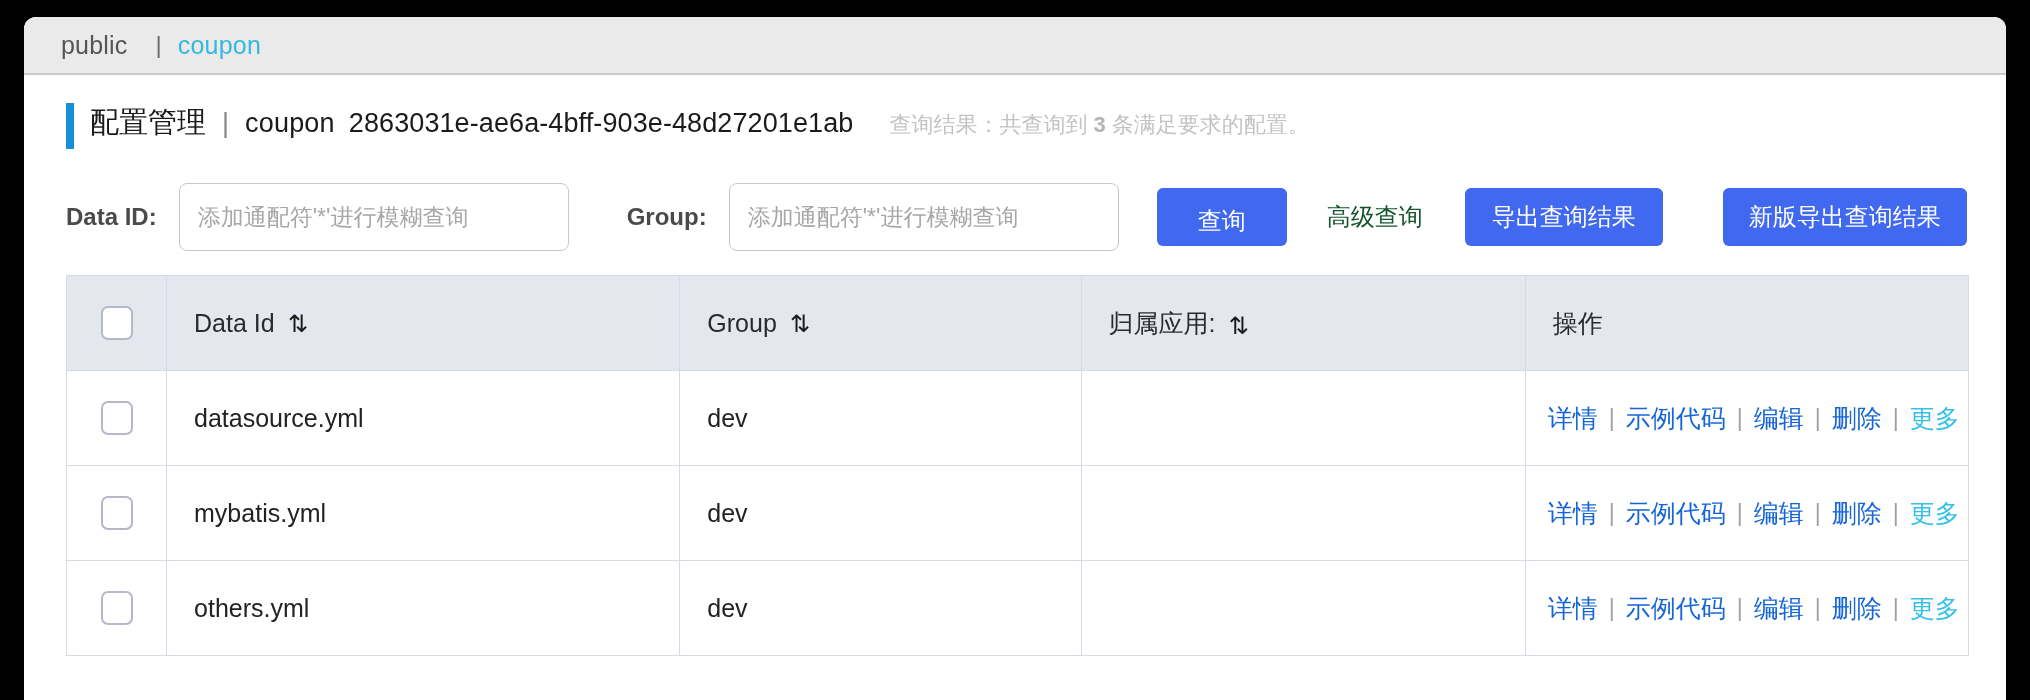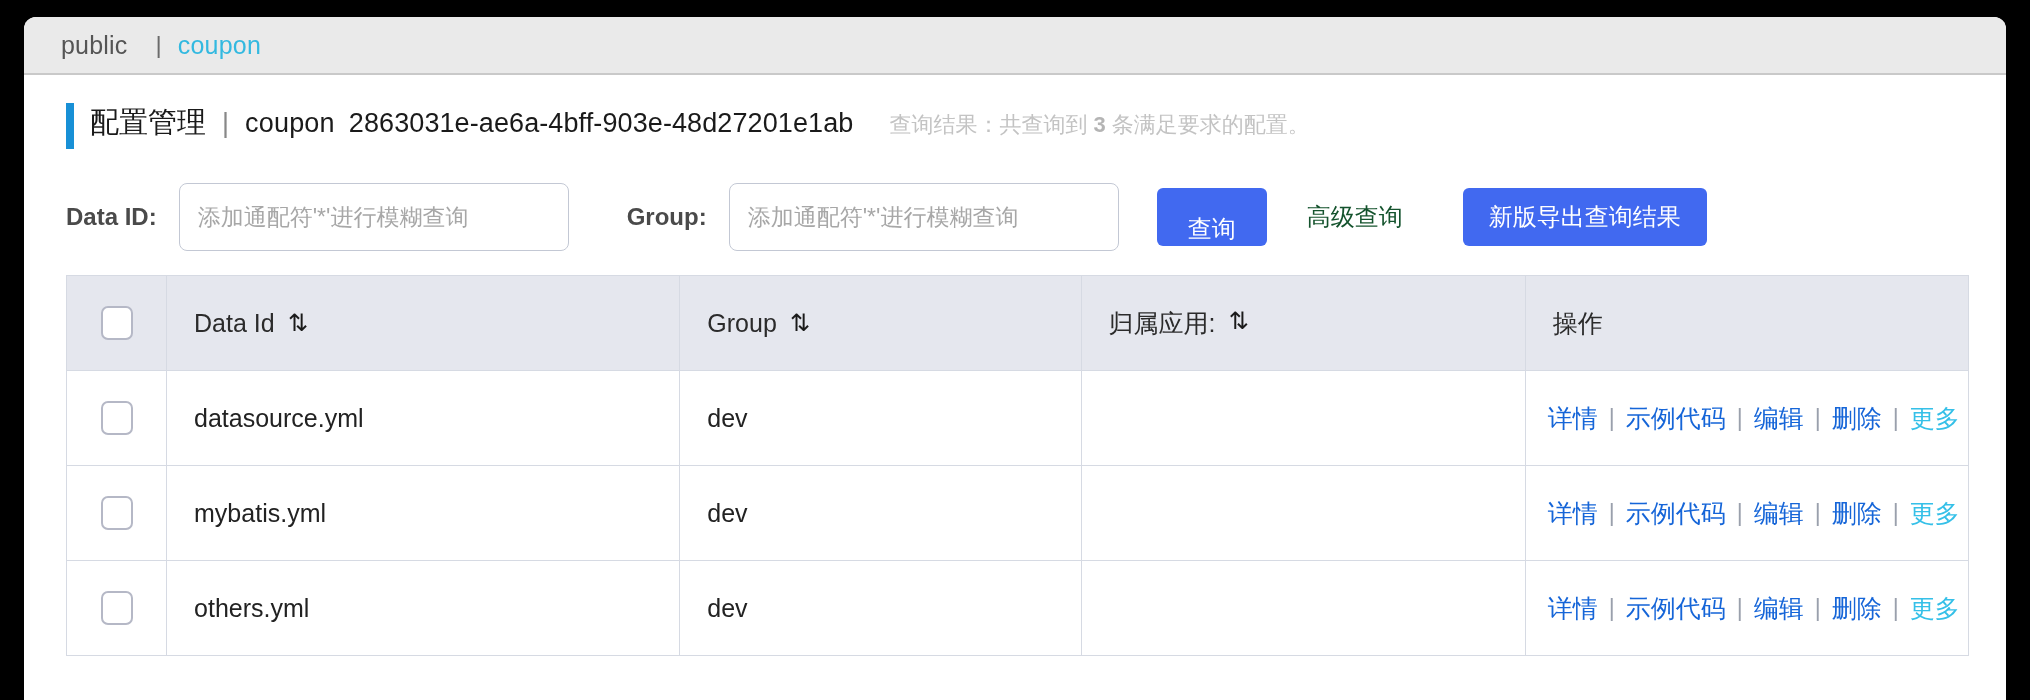--- a/index.html
+++ b/index.html
@@ -149,21 +149,21 @@
     border-radius: 6px;
     background: #4169f0;
     color: #ffffff;
     font-size: 24px;
     font-family: "Liberation Sans", "DejaVu Sans", sans-serif;
     cursor: pointer;
     padding: 0 24px;
     line-height: 58px;
     white-space: nowrap;
   }
-  #btn-search { margin-left: 38px; width: 110px; padding:12px; }
+  #btn-search { margin-left: 38px; width: 130px; padding:4px; }
   #btn-advanced {
     margin-left: 40px;
     background: transparent;
     border: none;
     color: #14532d;
     font-size: 24px;
     font-family: "Liberation Sans", "DejaVu Sans", sans-serif;
     cursor: pointer;
     white-space: nowrap;
     padding: 0;
@@ -188,21 +188,21 @@
   }
   #config-table th:last-child, #config-table td:last-child { border-right: none; }
   thead th {
     background: #e5e7ee;
     height: 94px;
     font-weight: 400;
     vertical-align: middle;
   }
   .th-inner {
     display: flex;
-    align-items: flex-start;
+    align-items: flex-end;
     padding-left: 27px;
     font-size: 25px;
     color: #2b2b2b;
   }
   .sort-icon {
     margin-left: 13px;
     font-size: 24px;
     color: #1a1a1a;
     letter-spacing: -3px;
     font-family: "DejaVu Sans", sans-serif;
@@ -280,20 +280,21 @@
     <span class="field-label">Data ID:</span>
     <input class="text-input" id="input-data-id" type="text" placeholder="添加通配符'*'进行模糊查询" style="">
 
     <span id="group-label-wrap">
       <span class="field-label">Group:</span>
       <input class="text-input" id="input-group" type="text" placeholder="添加通配符'*'进行模糊查询" style="">
     </span>
 
     <button class="btn-primary" id="btn-search">查询</button>
     <button id="btn-advanced">高级查询</button>
+    <button class="btn-primary" id="btn-export">导出查询结果</button>
     <button class="btn-primary" id="btn-export-new">新版导出查询结果</button>
   </div>
 
   <table id="config-table">
     <colgroup>
       <col class="col-check">
         <col class="col-dataid">
         <col class="col-group">
         <col class="col-app">
         <col class="col-ops">

